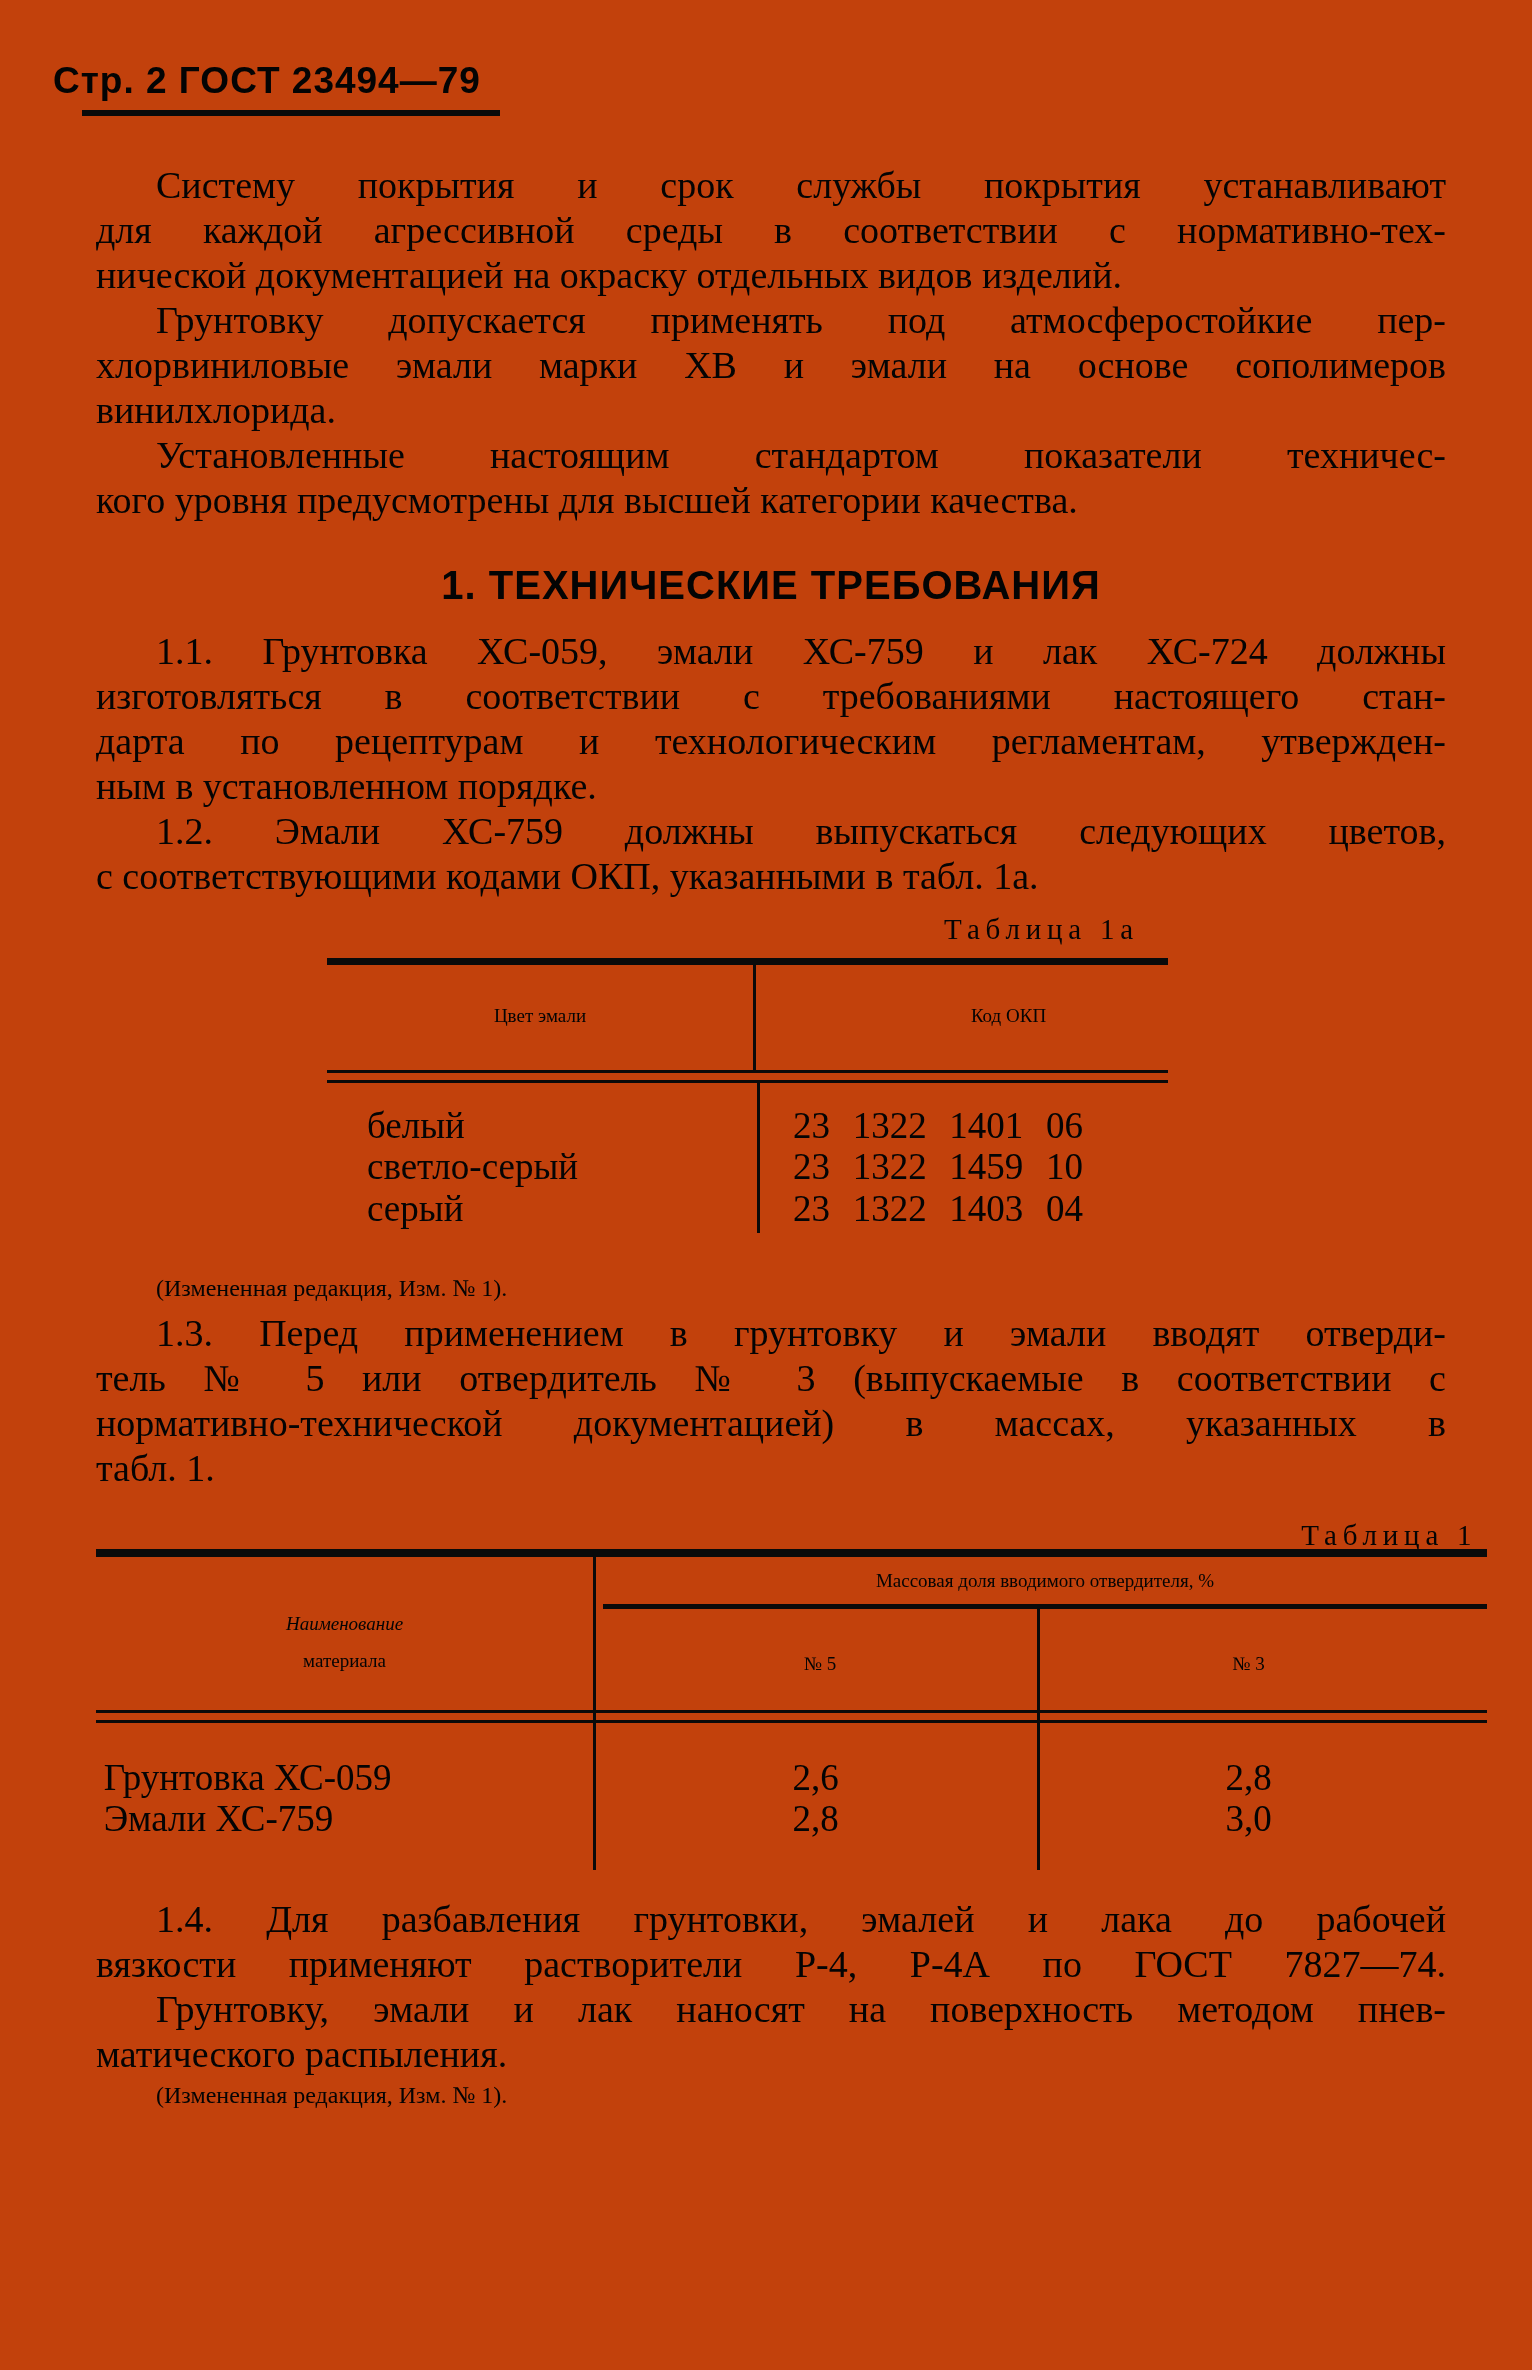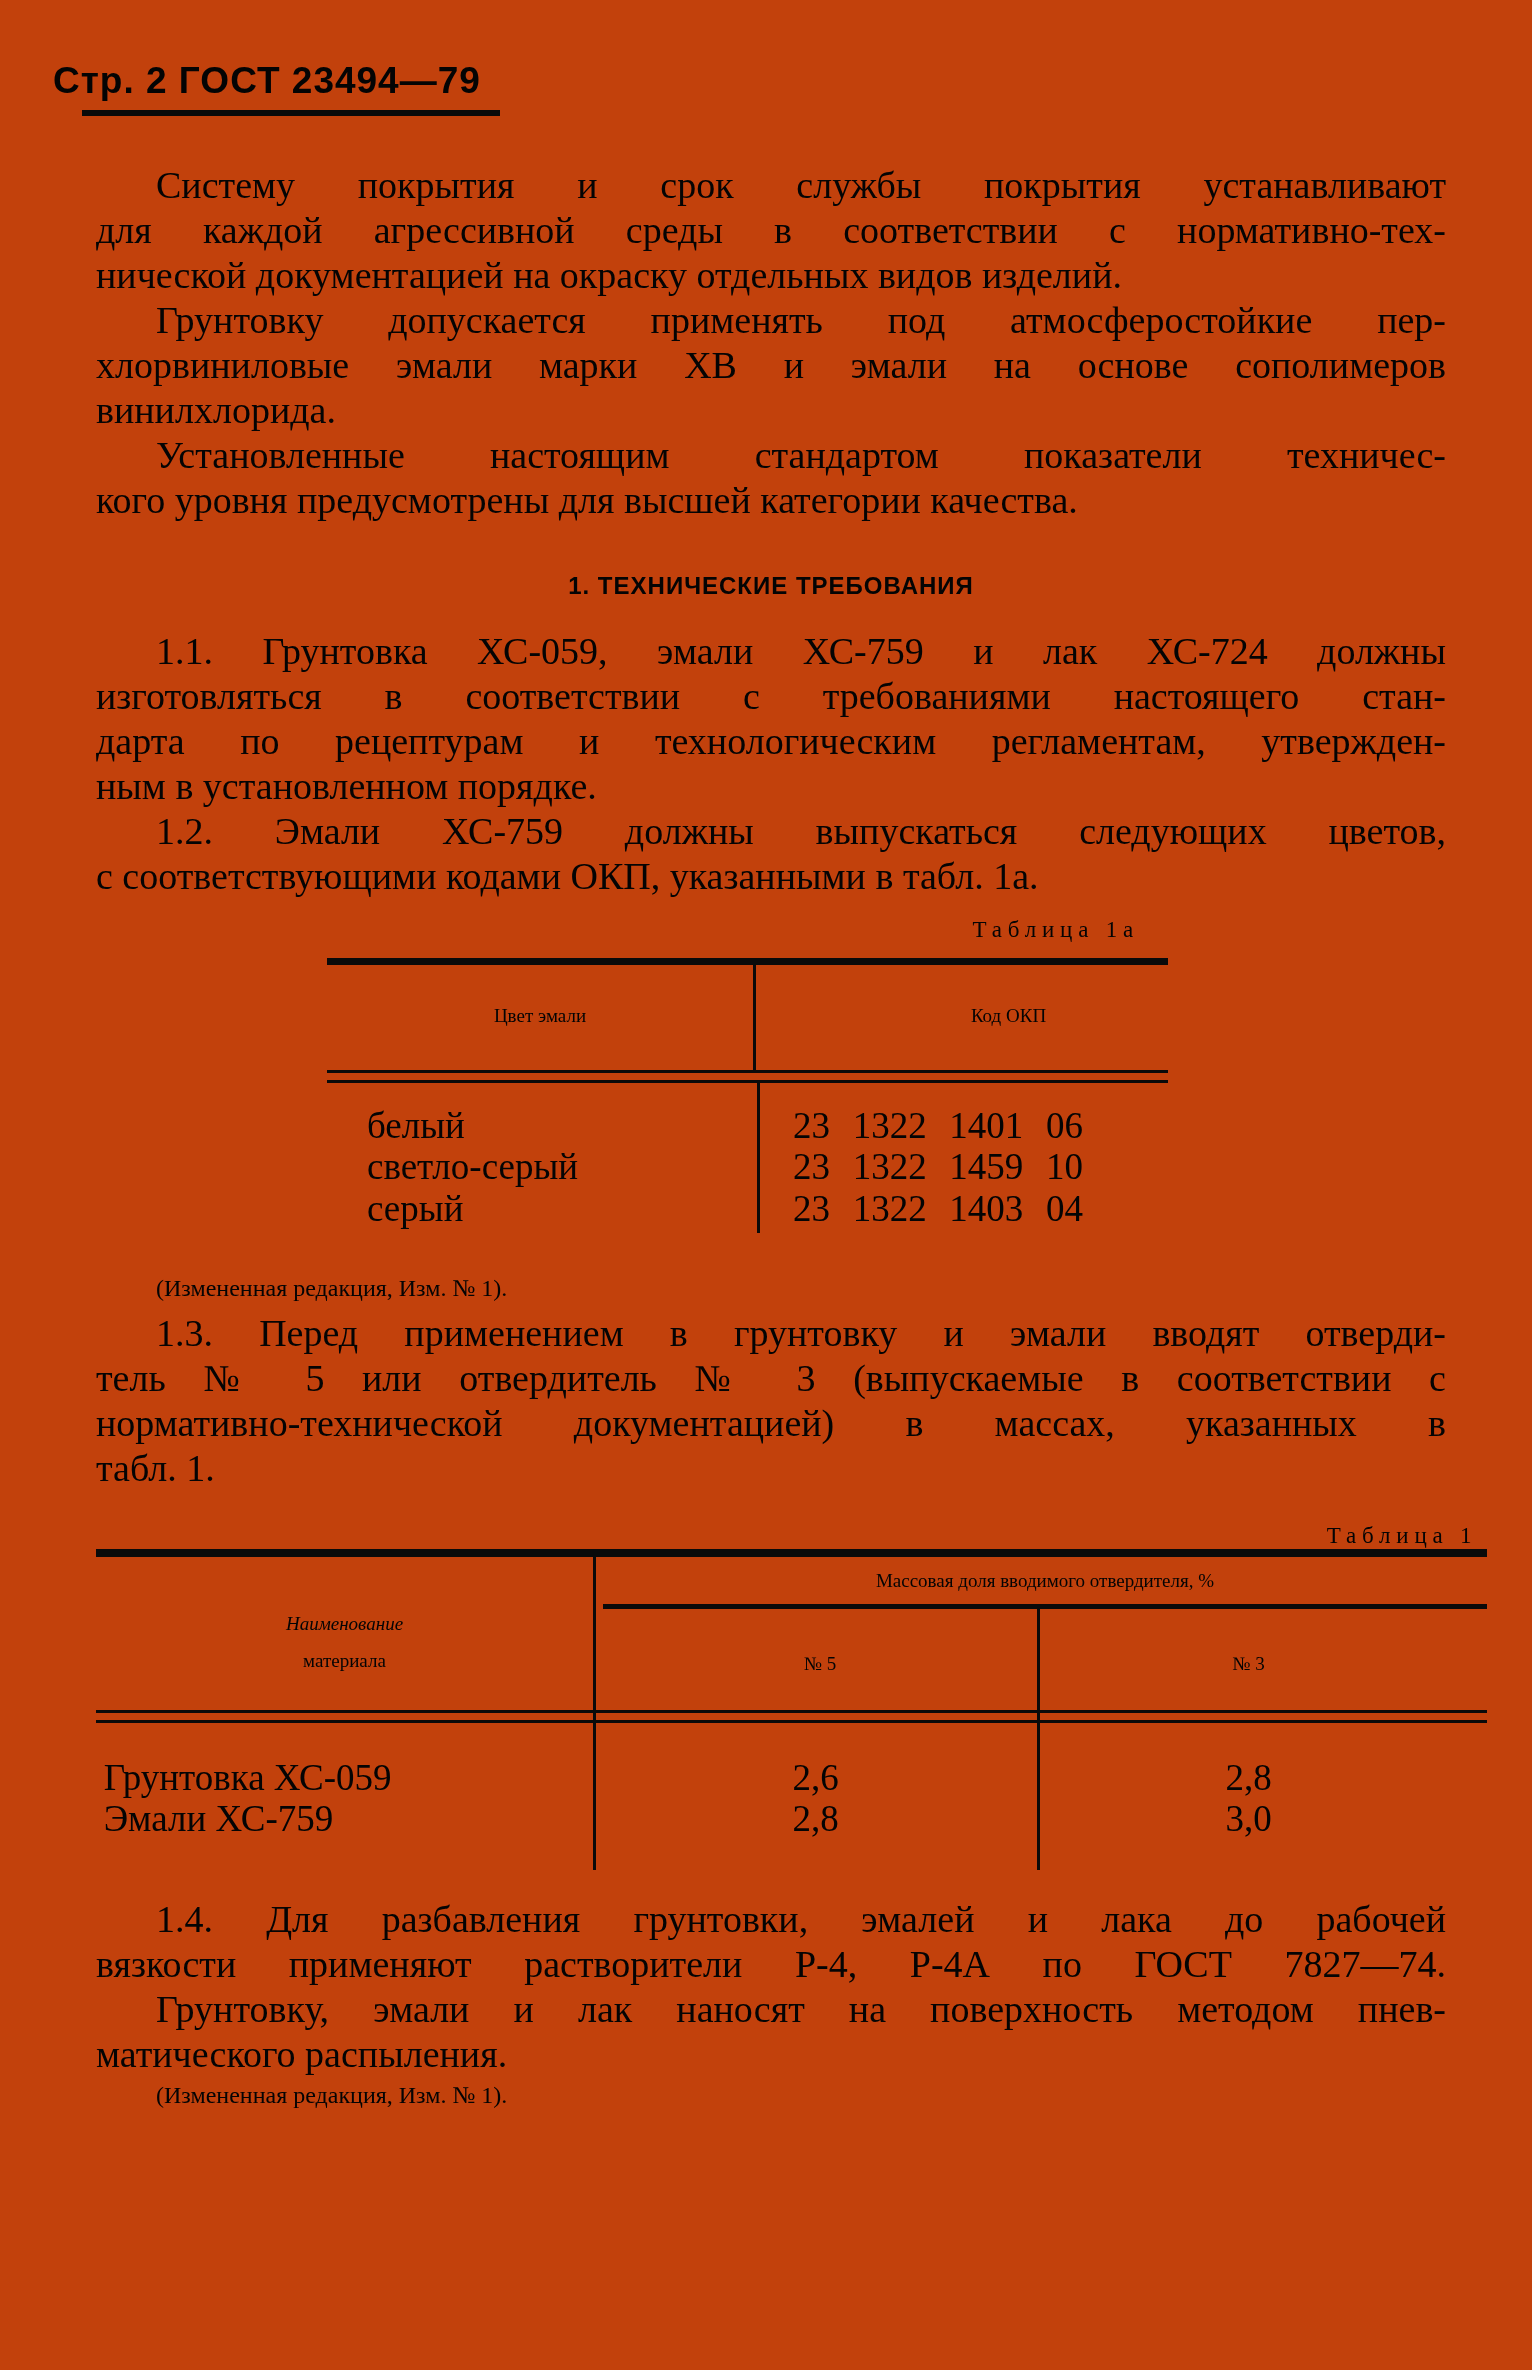--- a/index.html
+++ b/index.html
@@ -28,26 +28,26 @@
   .indent{text-indent:60px;}
   .amend{
     left:96px;width:1350px;height:45px;
     font-size:24px;line-height:45px;font-weight:400;
     padding-left:60px;box-sizing:border-box;
   }
   .heading{
     left:96px;top:567px;width:1350px;
     text-align:center;
     font-family:"Liberation Sans","DejaVu Sans",sans-serif;
-    font-weight:700;font-size:24px;line-height:37px;
+    font-weight:700;font-size:40px;line-height:37px;
     letter-spacing:1px;
   }
   
   .tcaption{
-    font-size:23px;line-height:33px;letter-spacing:5.8px;
+    font-size:29px;line-height:33px;letter-spacing:5.8px;
     white-space:nowrap;
   }
   .hrule{background:#0a0a0a;}
   .vrule{background:#0a0a0a;width:2.9px;}
   .dblrule{
     height:12.5px;box-sizing:border-box;
     border-top:3.8px solid #0a0a0a;border-bottom:3.8px solid #0a0a0a;
   }
   .thead{font-size:19px;line-height:33px;text-align:center;}
   .tcell{font-size:37px;line-height:41px;}

